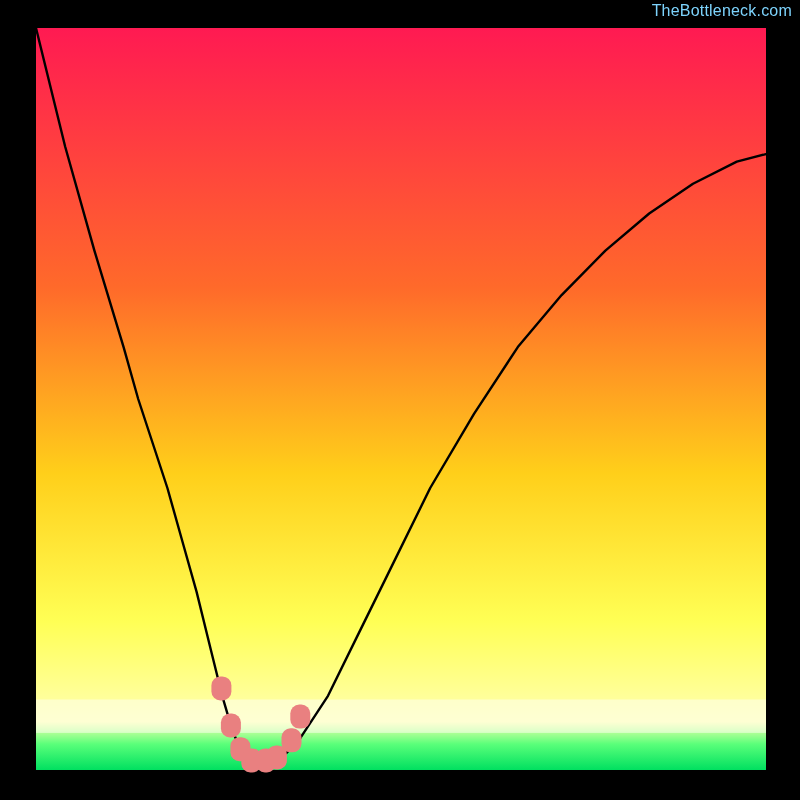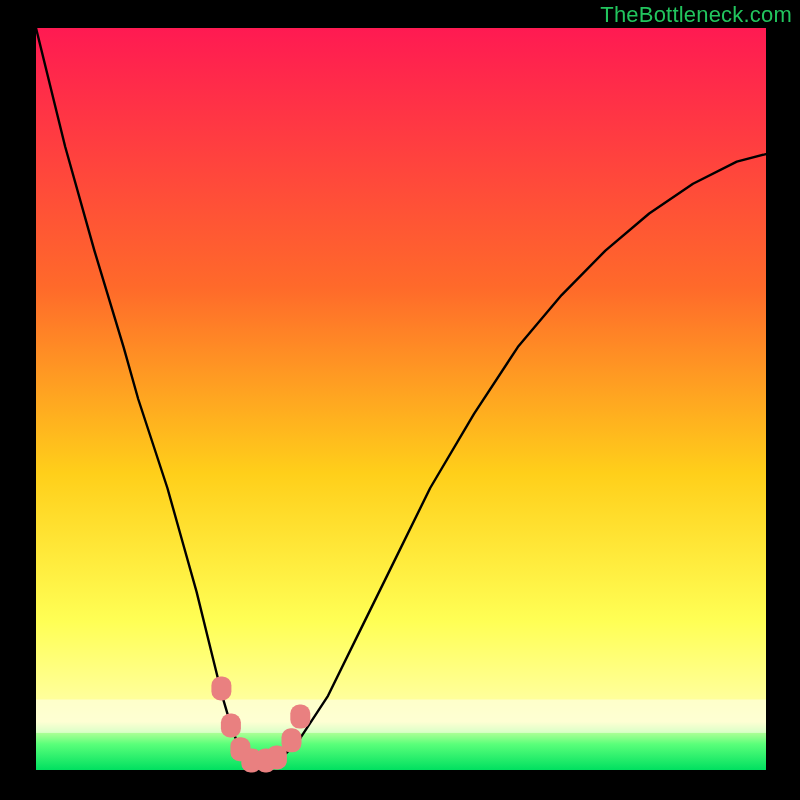--- a/index.html
+++ b/index.html
@@ -16,22 +16,22 @@
     left: 0;
     top: 0;
     width: 800px;
     height: 800px;
     background: #000;
   }
   .watermark {
     position: absolute;
     top: 2px;
     right: 8px;
-    color: #22c55e;
-    font-size: 22px;
+    color: #7dd3fc;
+    font-size: 16px;
     font-weight: 500;
     letter-spacing: 0.2px;
     z-index: 10;
   }
   svg.plot {
     position: absolute;
     left: 0;
     top: 0;
     width: 800px;
     height: 800px;

